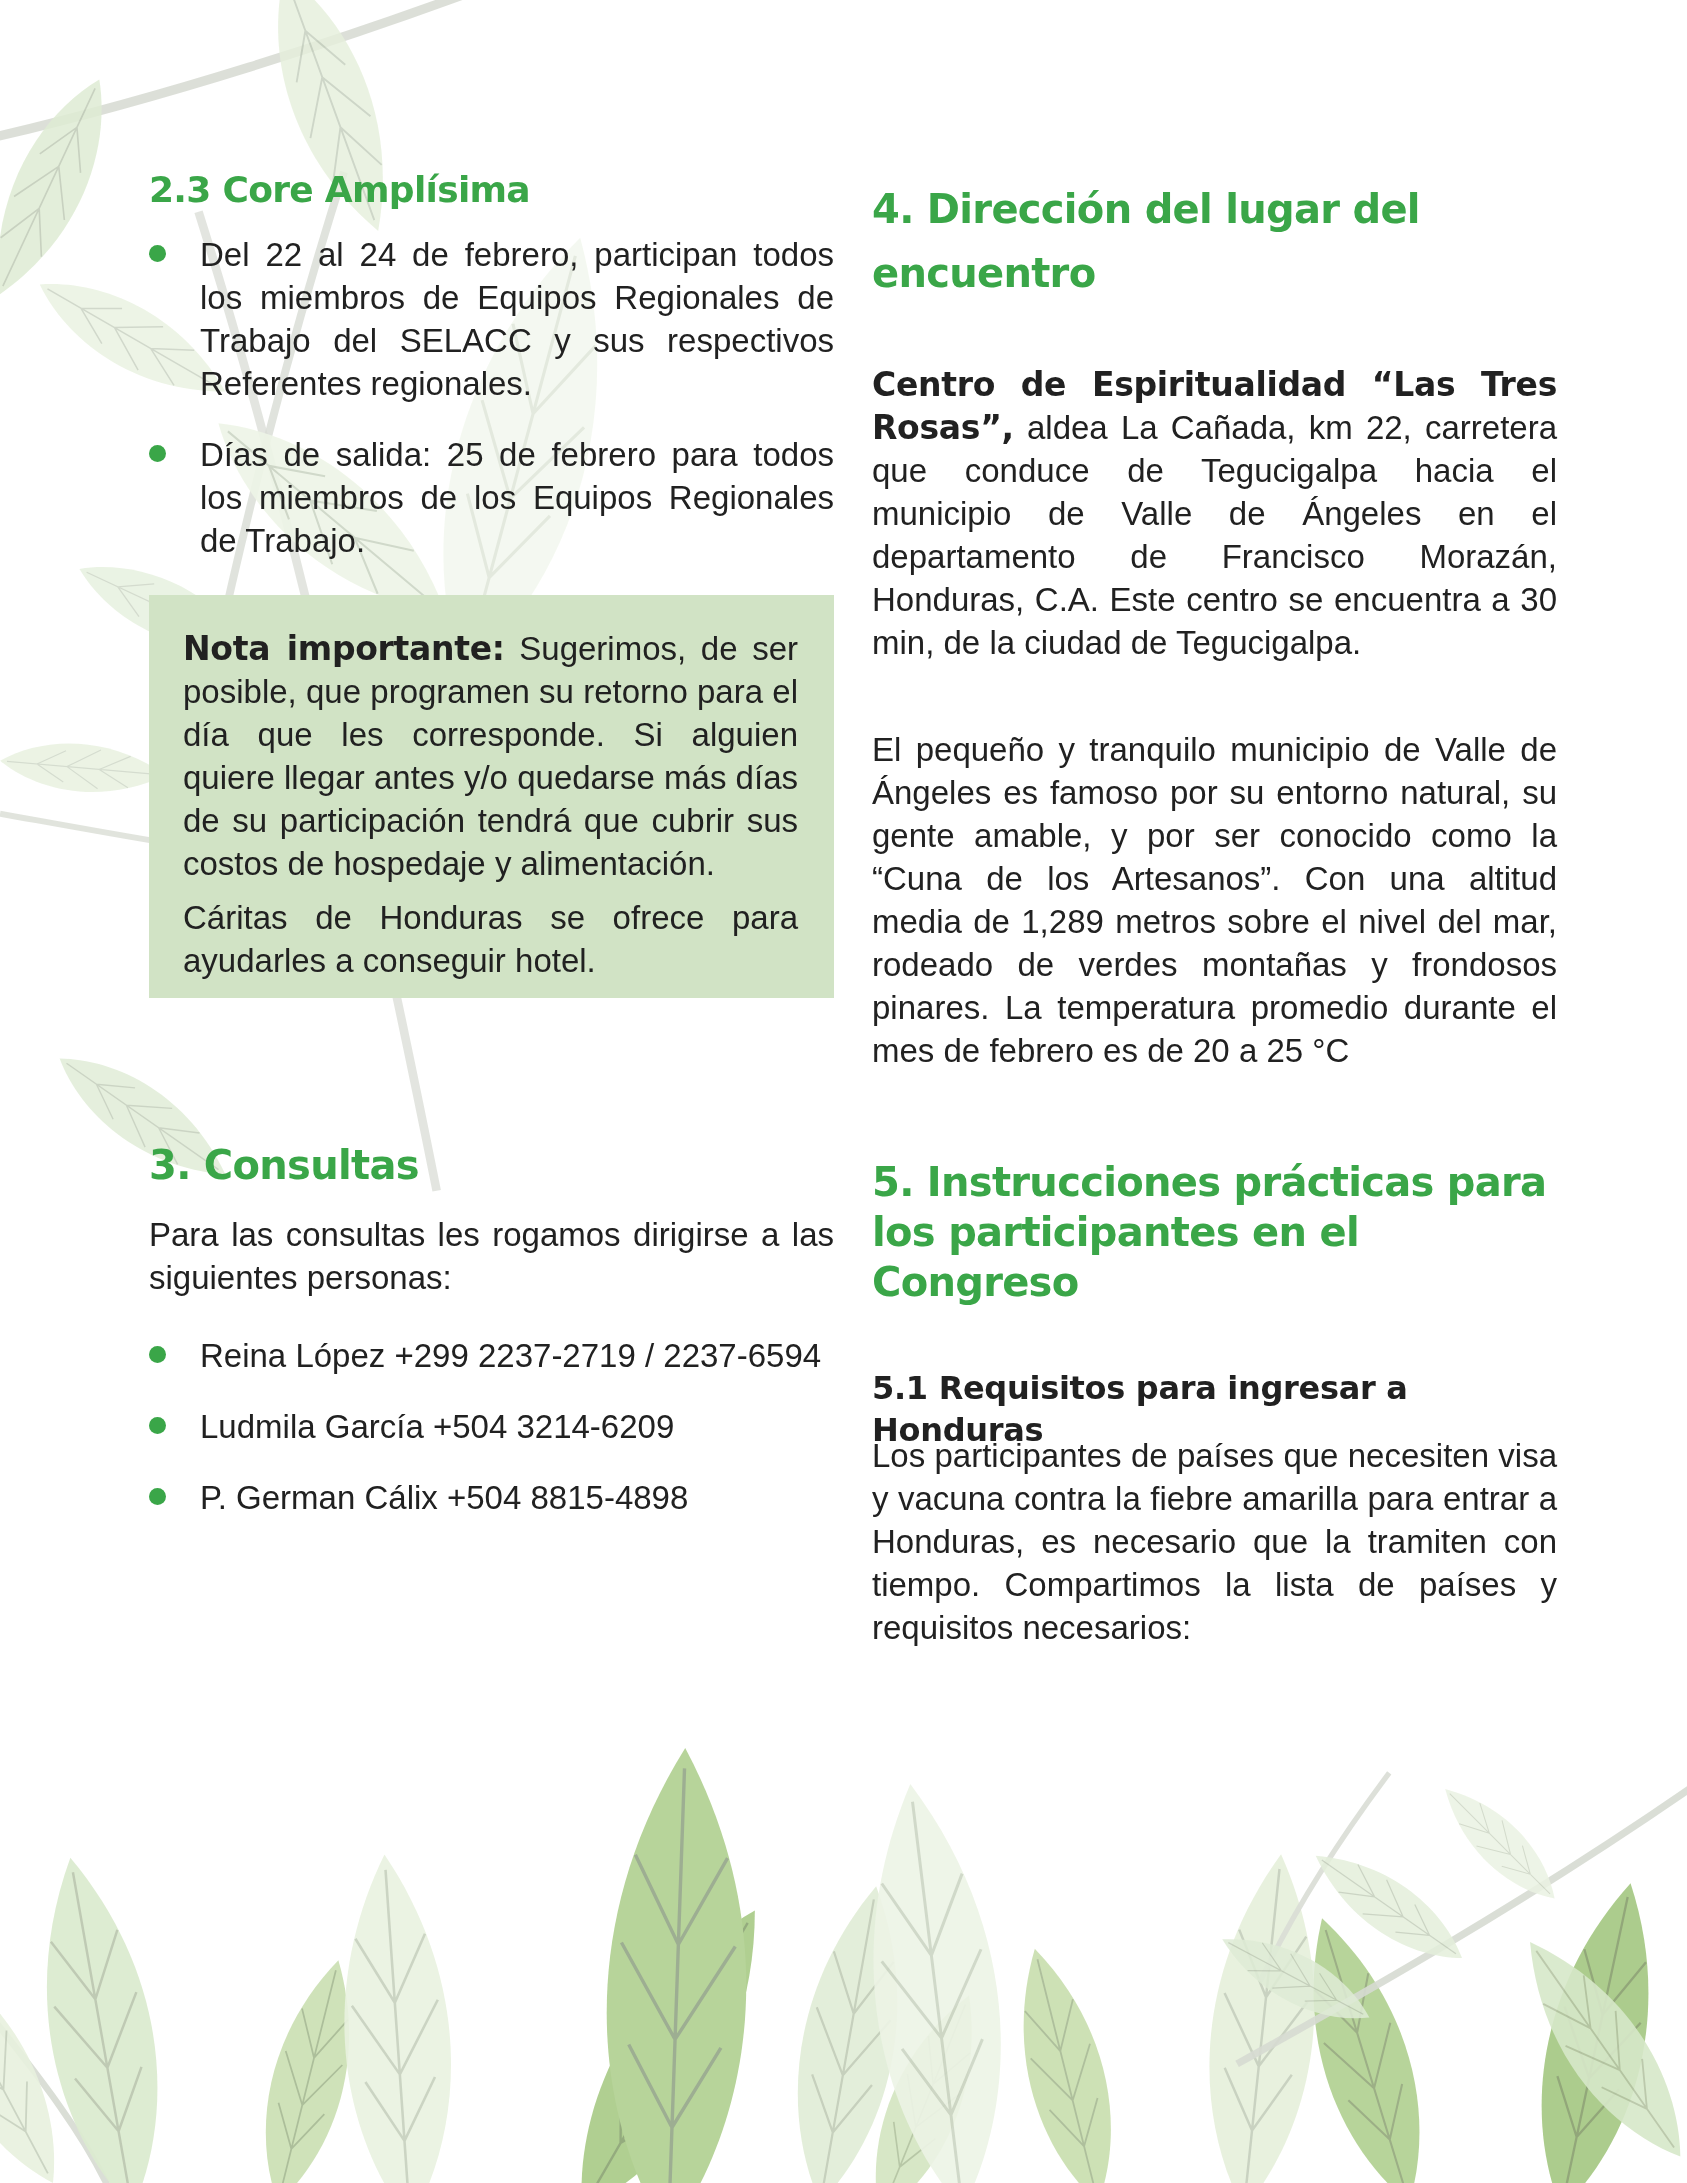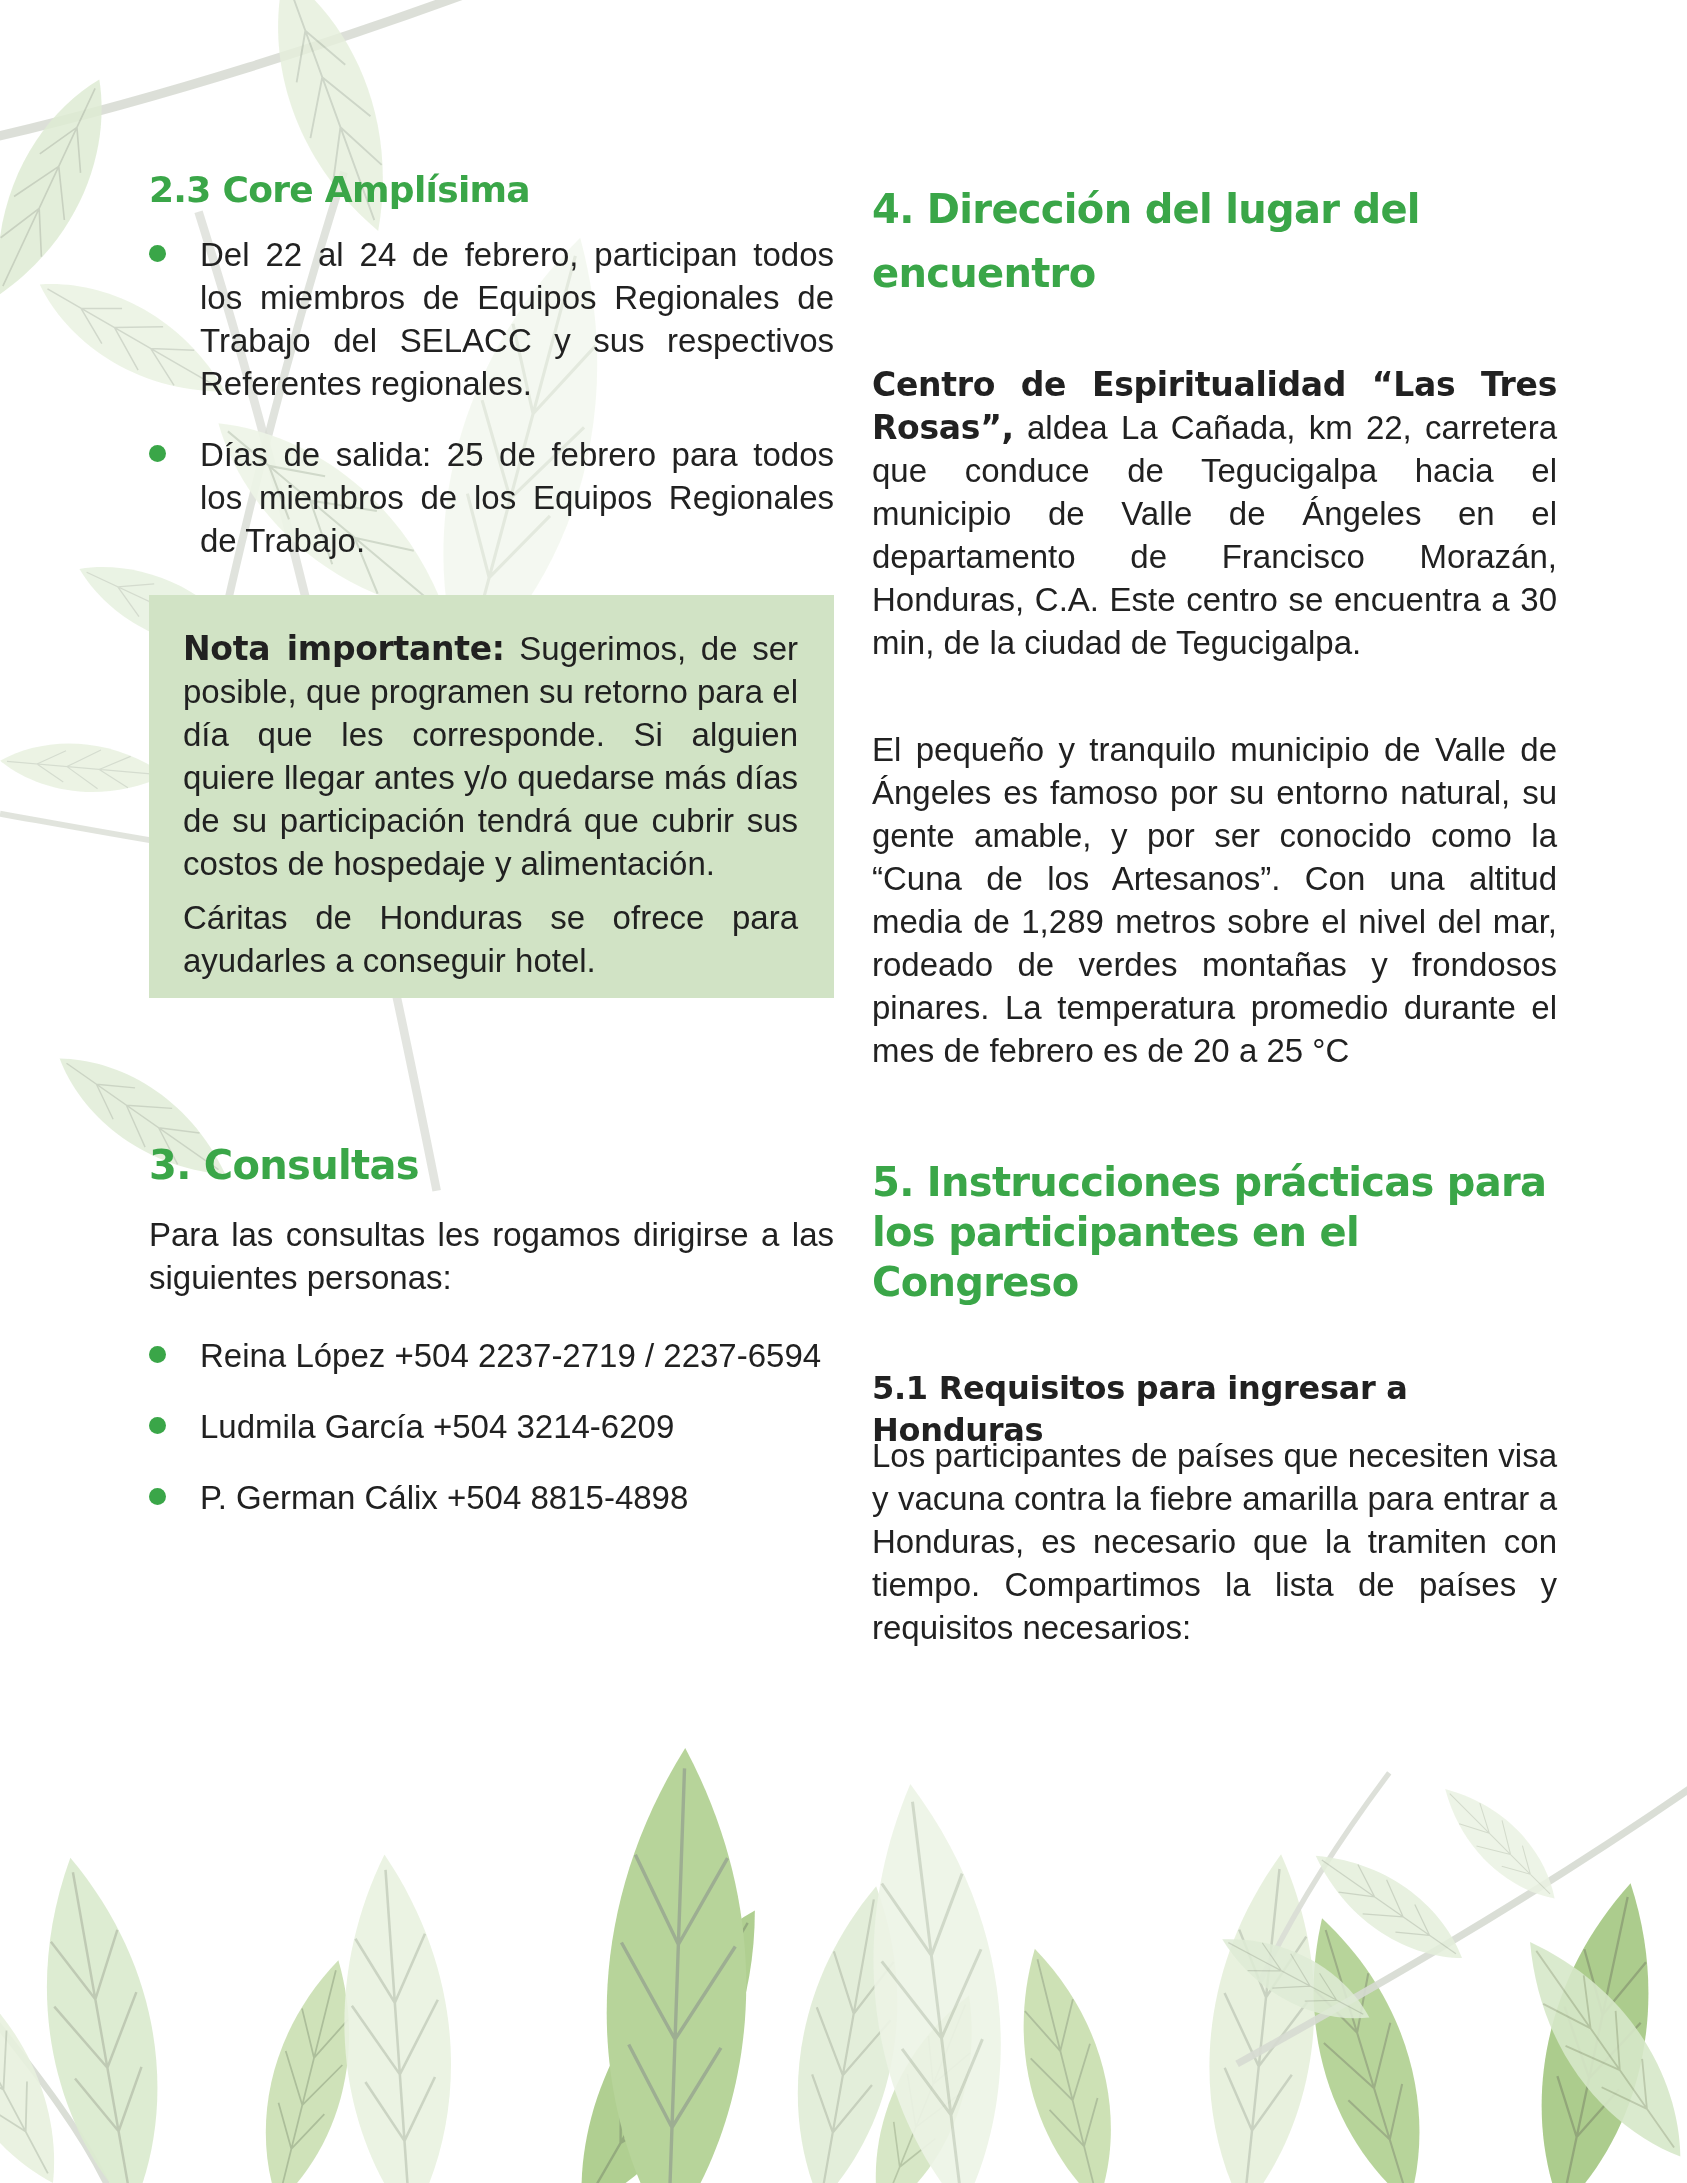--- a/index.html
+++ b/index.html
@@ -149,21 +149,21 @@
       <p>Cáritas de Honduras se ofrece para ayudarles a conseguir hotel.</p>
     </div>
 
     <h2 class="h-main">3. Consultas</h2>
 
     <p class="intro">Para las consultas les rogamos dirigirse a las siguientes personas:</p>
 
     <div class="list contacts">
       <div class="li">
         <span class="dot"></span>
-        <span class="li-text">Reina López +504 2237-2719 / 2237-6594</span>
+        <span class="li-text">Reina López +299 2237-2719 / 2237-6594</span>
       </div>
       <div class="li">
         <span class="dot"></span>
         <span class="li-text">Ludmila García +504 3214-6209</span>
       </div>
       <div class="li">
         <span class="dot"></span>
         <span class="li-text">P. German Cálix +504 8815-4898</span>
       </div>
     </div>

